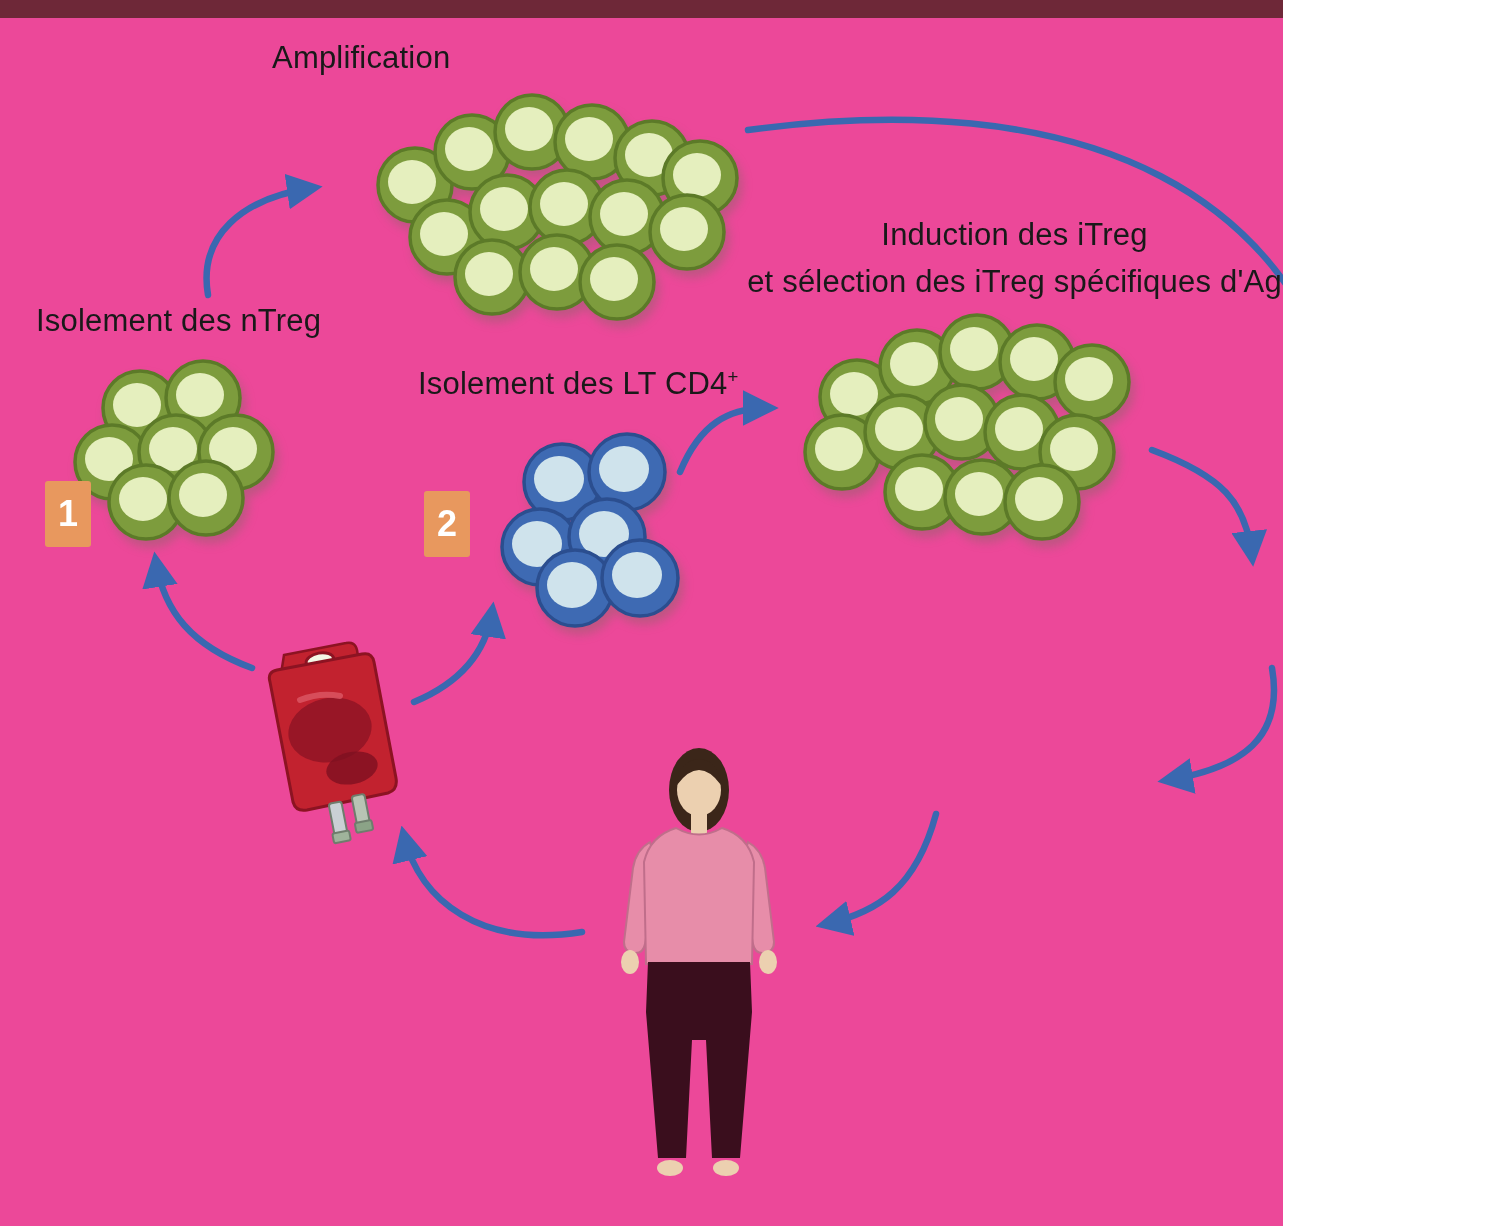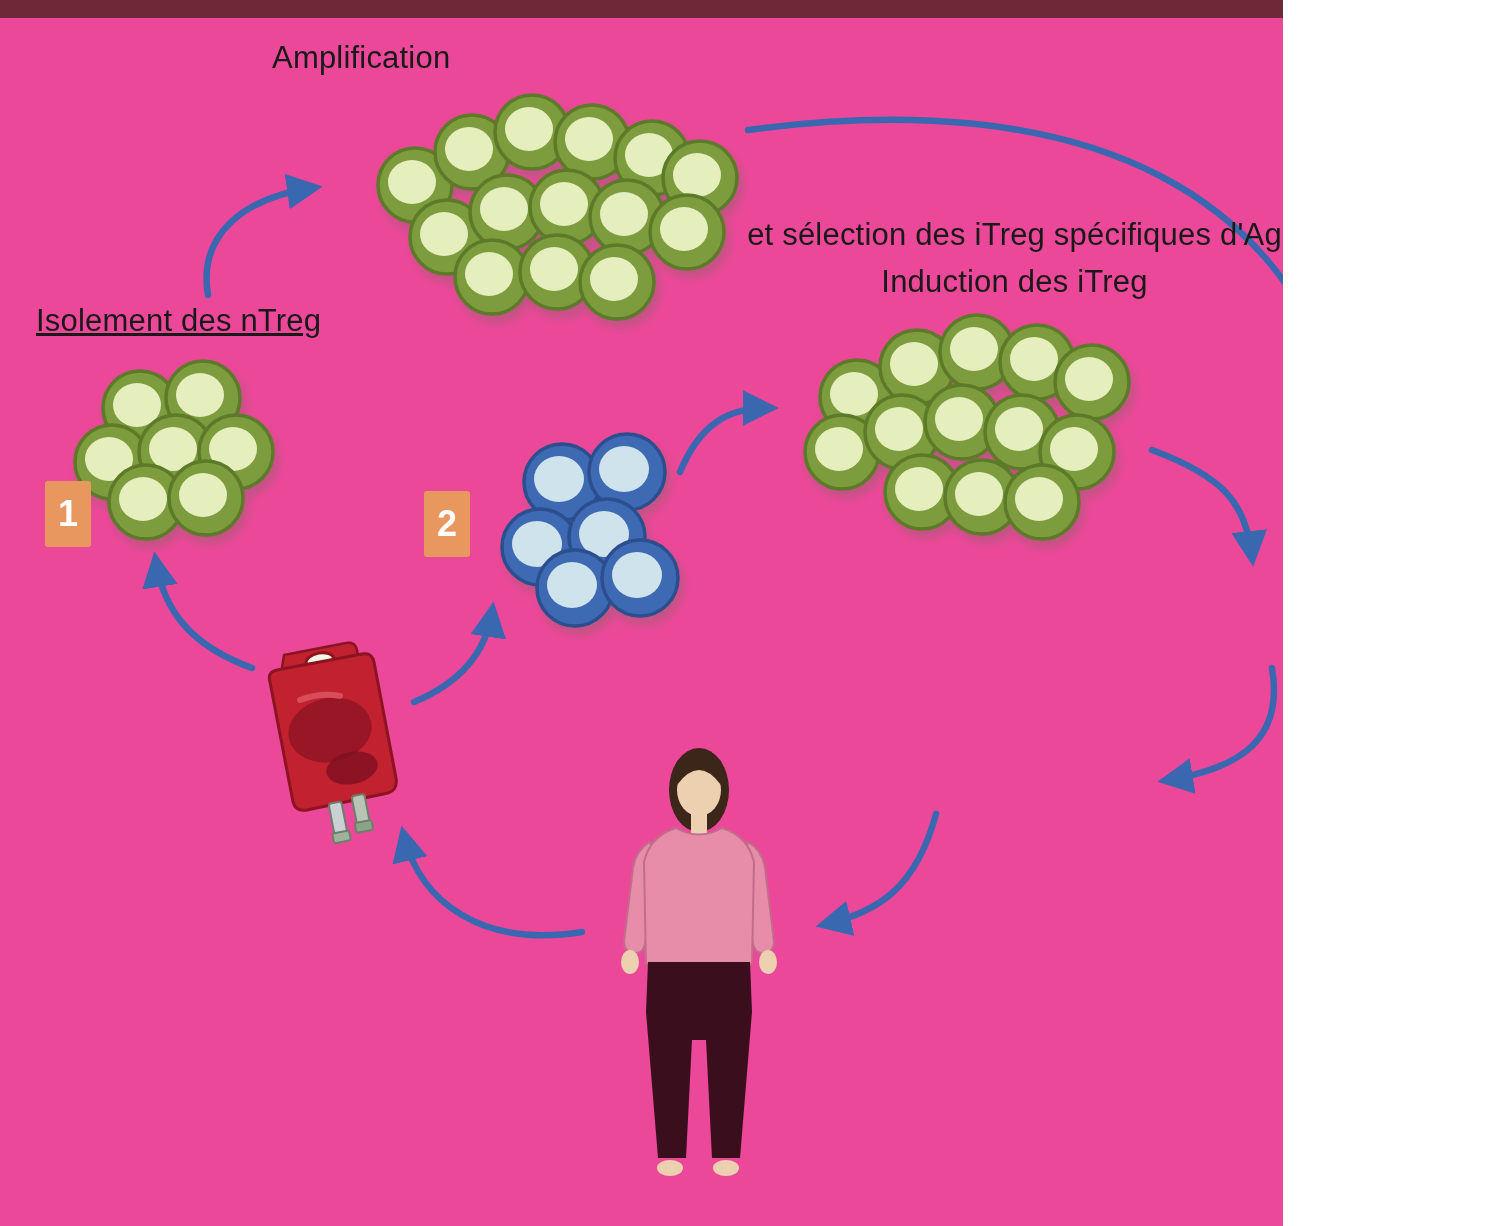--- a/index.html
+++ b/index.html
@@ -11,21 +11,21 @@
   .top-bar{position:absolute;top:0;left:0;width:100%;height:18px;background:#6e2838;}
   svg.layer{position:absolute;left:0;top:0;width:1495px;height:1226px;}
   .lbl{
     position:absolute;font-size:31px;color:#191919;letter-spacing:.2px;
     white-space:nowrap;
   }
   .lbl sup{font-size:60%;}
   #lbl-amplification{left:272px;top:40px;}
   #lbl-induction{left:722px;top:212px;width:585px;text-align:center;line-height:1.5;}
   #lbl-induction div{white-space:nowrap;}
-  #lbl-isolement-ntreg{left:36px;top:303px;text-decoration:underline;}
+  #lbl-isolement-ntreg{left:36px;top:303px;}
   #lbl-isolement-lt{left:418px;top:366px;}
   #lbl-controles{left:1160px;top:600px;}
   #lbl-reinjection{left:802px;top:768px;}
   .badge{
     position:absolute;width:46px;height:66px;background:#e8985e;color:#ffffff;
     font-size:36px;font-weight:bold;display:flex;align-items:center;justify-content:center;
     border-radius:3px;
   }
   #badge-1{left:45px;top:481px;}
   #badge-2{left:424px;top:491px;}
@@ -148,24 +148,27 @@
       <ellipse cx="768" cy="962" rx="9" ry="12" fill="#ecd0b0"></ellipse>
       <path d="M 648 962 L 750 962 L 752 1012 L 740 1158 L 712 1158 L 706 1040 L 692 1040 L 686 1158 L 658 1158 L 646 1012 Z" fill="#3a0e1d"></path>
       <ellipse cx="670" cy="1168" rx="13" ry="8" fill="#ecd0b0"></ellipse>
       <ellipse cx="726" cy="1168" rx="13" ry="8" fill="#ecd0b0"></ellipse>
     </g>
   </svg>
 
   <div class="lbl" id="lbl-amplification">Amplification</div>
 
   <div class="lbl" id="lbl-induction">
+    <div>Induction des iTreg</div>
     <div>et sélection des iTreg spécifiques d'Ag</div>
-    <div>Induction des iTreg</div>
   </div>
 
   <div class="lbl" id="lbl-isolement-ntreg">Isolement des nTreg</div>
 
+  <div class="lbl" id="lbl-isolement-lt">
+    <span>Isolement des LT CD4</span><sup>+</sup>
+  </div>
 
 
 
   <div class="badge" id="badge-1">1</div>
   <div class="badge" id="badge-2">2</div>
 </div>
 
 </body></html>

